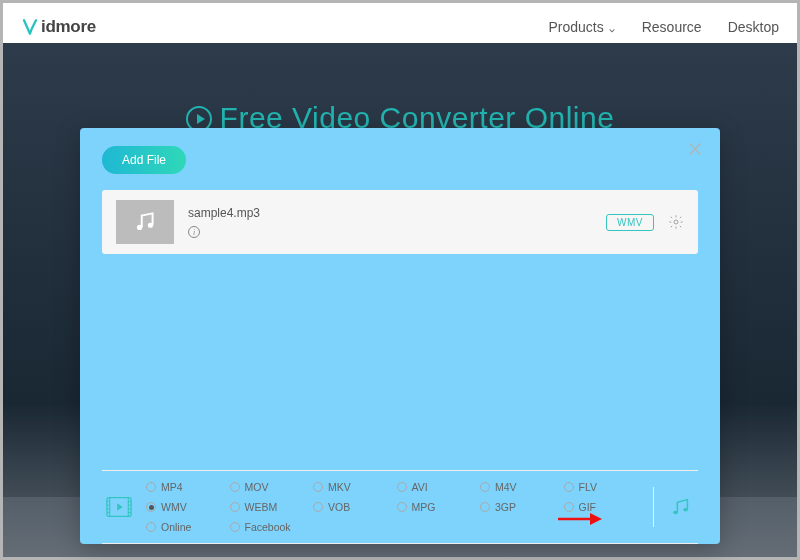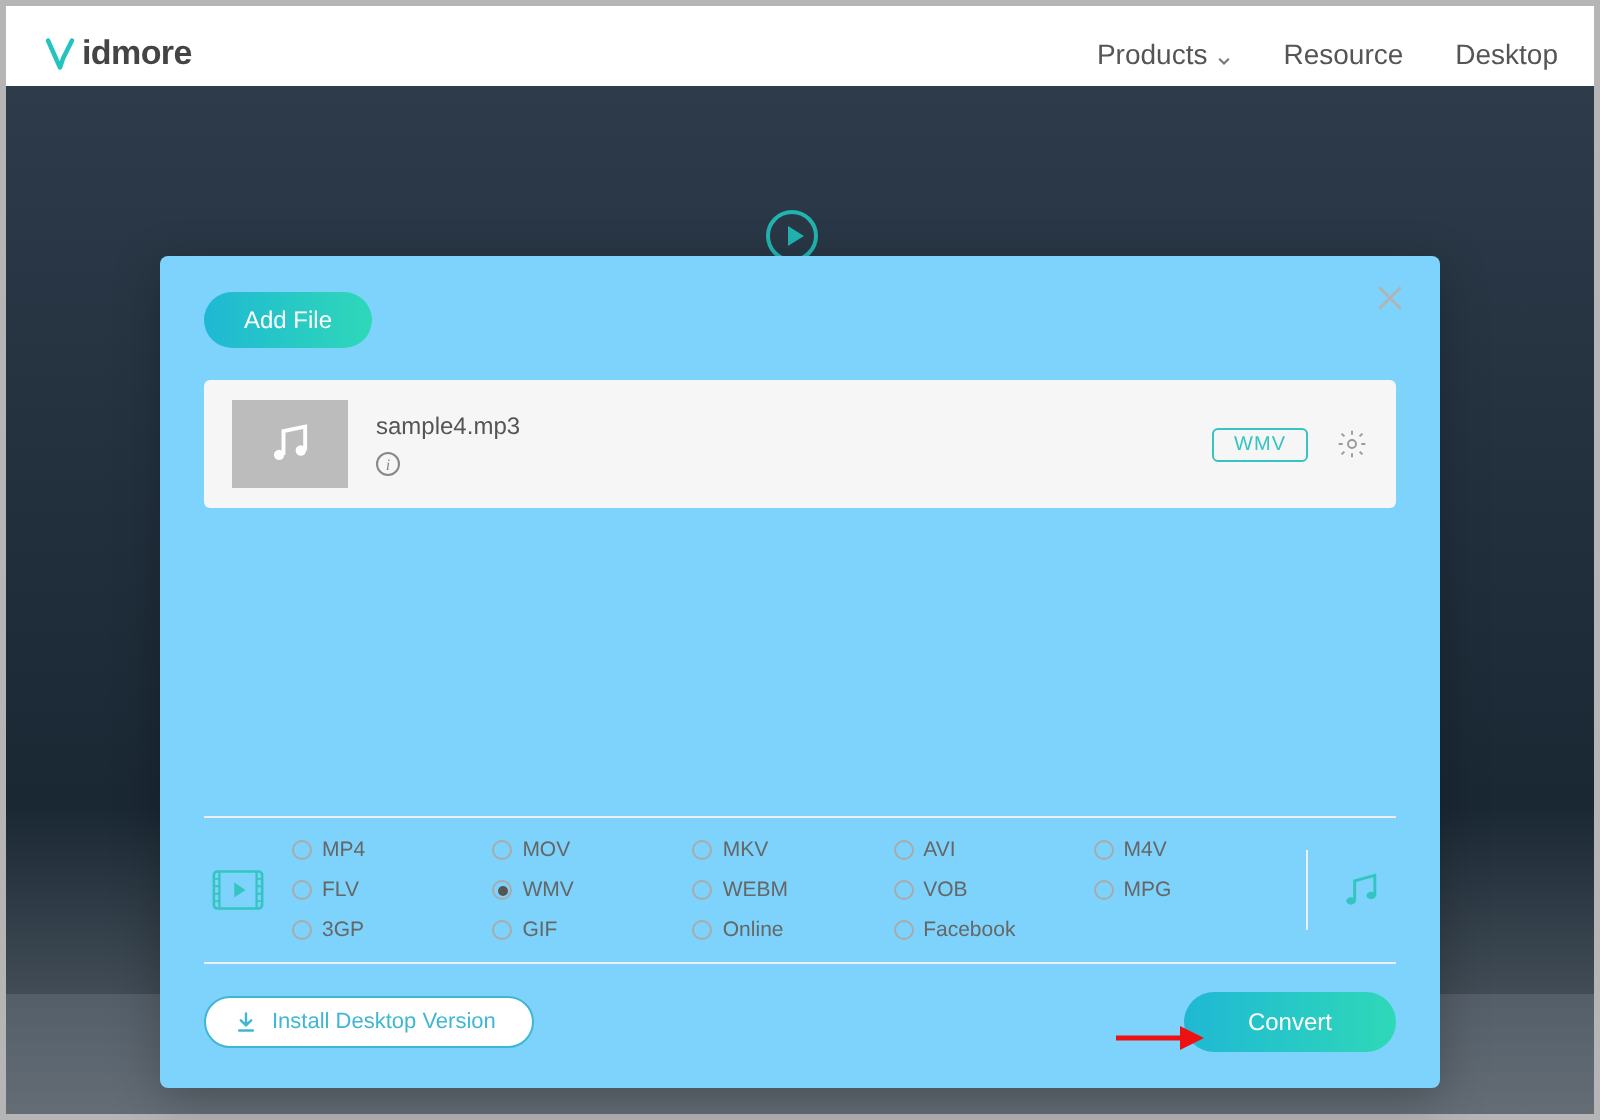--- a/index.html
+++ b/index.html
@@ -36,21 +36,21 @@
   .file-spacer { flex: 1; }
   .fmt-badge { border: 1px solid #34c5c0; color: #34c5c0; font-size: 10px; padding: 2px 10px; border-radius: 3px; letter-spacing: 0.5px; }
   .gear { width: 16px; height: 16px; cursor: pointer; }
   .gear svg { width: 100%; height: 100%; stroke: #999; fill: none; stroke-width: 1.4; }
 
   .modal-body { flex: 1; }
 
   .fmt-panel { margin: 0 22px; border-top: 1px solid #eee; border-bottom: 1px solid #eee; padding: 10px 0; display: flex; align-items: center; gap: 10px; }
   .fmt-icon-col { width: 34px; display: flex; justify-content: center; }
   .fmt-icon { width: 26px; height: 22px; }
-  .fmt-grid { flex: 1; display: grid; grid-template-columns: repeat(5, 1fr); row-gap: 8px; column-gap: 4px; }
+  .fmt-grid { flex: 1; display: grid; grid-template-columns: repeat(6, 1fr); row-gap: 8px; column-gap: 4px; }
   .fmt-opt { display: flex; align-items: center; gap: 5px; font-size: 10.5px; color: #666; cursor: pointer; white-space: nowrap; }
   .radio { width: 10px; height: 10px; border: 1px solid #aaa; border-radius: 50%; display: inline-flex; align-items: center; justify-content: center; }
   .radio.sel::after { content: ""; width: 5px; height: 5px; background: #555; border-radius: 50%; }
   .fmt-divider { width: 1px; height: 40px; background: #eee; }
 
   .modal-foot { padding: 14px 22px 18px; display: flex; align-items: center; }
   .install-btn { border: 1px solid #3fb6d4; color: #3fb6d4; background: #fff; font-size: 11px; border-radius: 16px; padding: 6px 18px 6px 14px; display: flex; align-items: center; gap: 7px; cursor: pointer; }
   .dl-icon { width: 12px; height: 12px; }
   .foot-spacer { flex: 1; }
   .convert-btn { background: linear-gradient(90deg, #1fb8d4, #2fd8b8); color: #fff; font-size: 12px; border: none; border-radius: 16px; padding: 8px 32px; cursor: pointer; }
@@ -80,21 +80,21 @@
         <span>Resource</span>
       </div>
     <div class="nav-link">
         <span>Desktop</span>
       </div>
   </div>
 </div>
 
 <div class="hero">
   <div class="hero-title">
-    <span class="hero-play"></span>
+    <span class="hero-play"></span><span>Free Video Converter Online</span>
   </div>
   <div class="hero-strip"></div>
 </div>
 
 <div class="modal">
   <div class="close-btn">
     <svg viewBox="0 0 20 20">
         <path d="M4 4 L16 16 M16 4 L4 16"></path>
       </svg>
   </div>
@@ -197,30 +197,20 @@
     <div class="fmt-divider"></div>
     <div class="fmt-icon-col">
       <svg class="fmt-icon" viewBox="0 0 26 24">
         <path d="M9 18 V7 L20 4 V15" stroke="#34c5c0" stroke-width="1.6" fill="none"></path>
         <ellipse cx="7" cy="18" rx="2.6" ry="2" fill="#34c5c0"></ellipse>
         <ellipse cx="18" cy="15" rx="2.6" ry="2" fill="#34c5c0"></ellipse>
       </svg>
     </div>
   </div>
 
-  <div class="modal-foot">
-    <button class="install-btn">
-      <svg class="dl-icon" viewBox="0 0 14 14">
-          <path d="M7 2v7M4 6l3 3 3-3M3 12h8" fill="none" stroke="#3fb6d4" stroke-width="1.4" stroke-linecap="round" stroke-linejoin="round"></path>
-        </svg>
-      <span>Install Desktop Version</span>
-    </button>
-    <div class="foot-spacer"></div>
-    <button class="convert-btn">Convert</button>
-  </div>
 </div>
 
 <div class="arrow-annot">
   <svg viewBox="0 0 46 18">
       <line x1="2" y1="9" x2="34" y2="9" stroke="#e11" stroke-width="2.5"></line>
       <polygon points="34,3 46,9 34,15" fill="#e11"></polygon>
     </svg>
 </div>
 
 </body></html>

